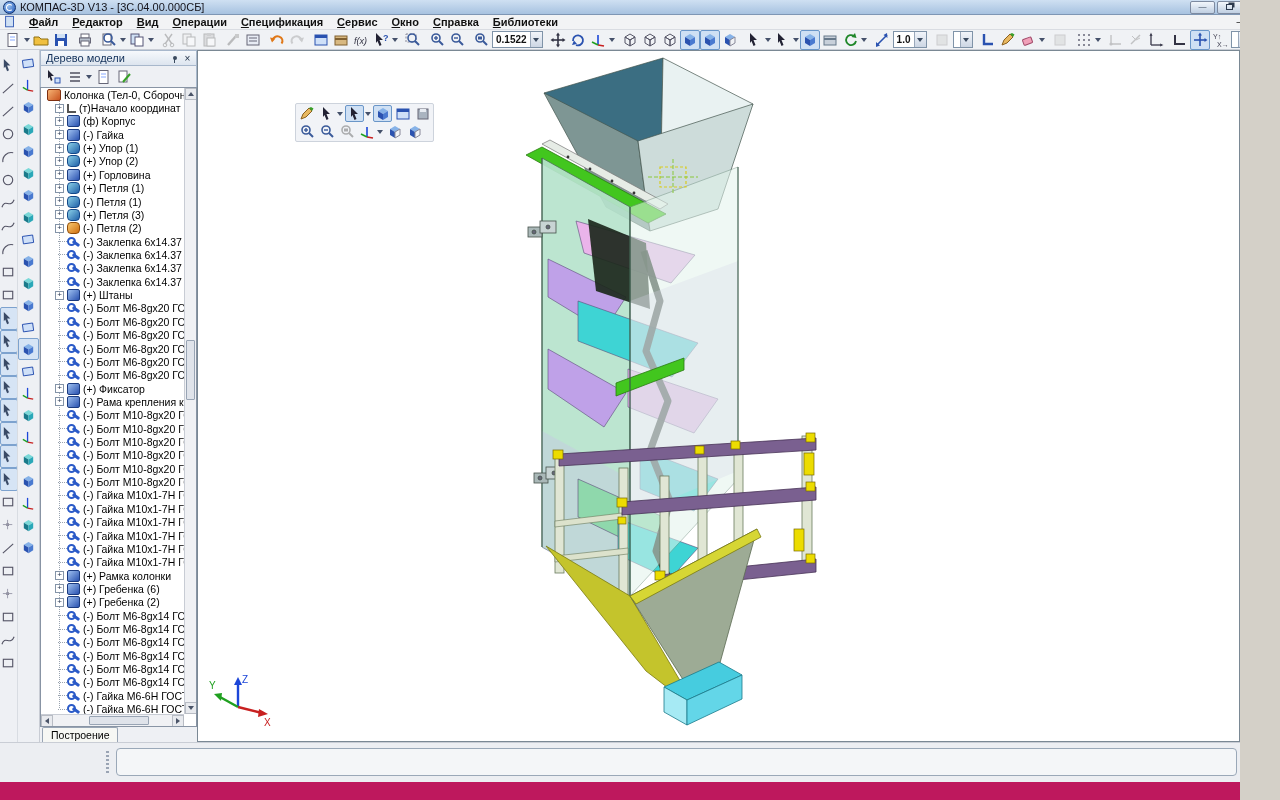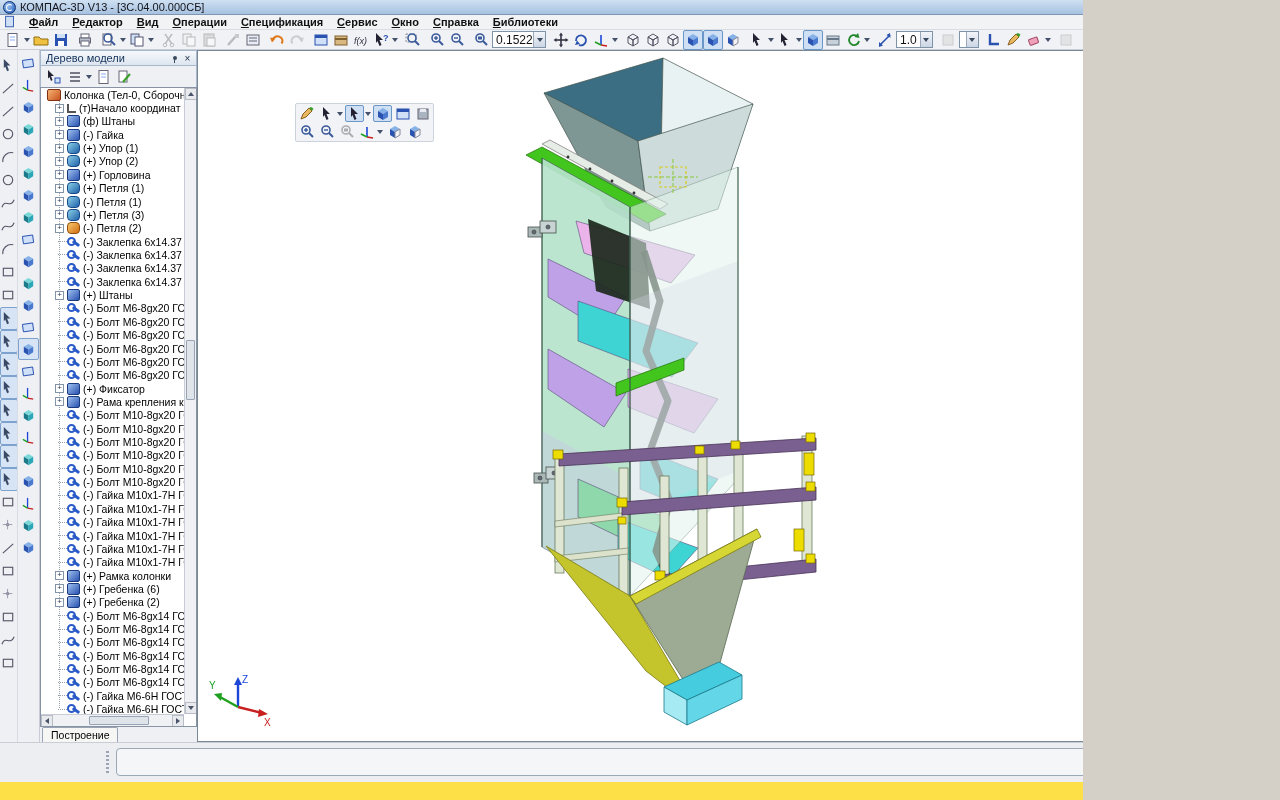--- a/index.html
+++ b/index.html
@@ -1,18 +1,18 @@
 <!DOCTYPE html>
 <html><head>
 <meta charset="utf-8">
 <style>
   html,body{margin:0;padding:0;background:#d4d0c8;}
-  #app{position:relative;width:1083px;height:800px;overflow:hidden;
+  #app{position:relative;width:1240px;height:800px;overflow:hidden;
        font-family:"Liberation Sans","DejaVu Sans",sans-serif;font-size:11px;
-       background:#fde047;user-select:none;}
+       background:#be185d;user-select:none;}
   
   .titlebar{position:absolute;left:0;top:0;width:1280px;height:15px;
     background:linear-gradient(#cfe0f2,#a7c2e0);display:flex;align-items:center;
     border-bottom:1px solid #7e96b4;box-sizing:border-box;}
   .app-ico{width:11px;height:11px;border-radius:50%;margin:0 4px 0 3px;
     background:radial-gradient(circle at 35% 35%,#9cc4f2,#1d56b8);border:1px solid #10316e;position:relative;}
   .app-ico::after{content:'';position:absolute;left:2px;top:2px;width:5px;height:5px;
     border:1.2px solid #fff;border-radius:50%;border-right-color:transparent;}
   .titlebar .title{color:#14131a;white-space:nowrap;}
   .winbtns{margin-left:auto;display:flex;gap:2px;padding-right:4px;}
@@ -33,21 +33,21 @@
   
   .toolbar{position:absolute;left:0;top:30px;width:1280px;height:20px;background:#f0f2f5;
     border-bottom:1px solid #c9cdd5;display:flex;align-items:center;padding-left:3px;box-sizing:border-box;}
   .tbtn{width:18px;height:18px;display:flex;align-items:center;justify-content:center;border:1px solid transparent;border-radius:2px;}
   .tbtn.pressed{background:#cfe0f4;border-color:#6a96c8;}
   .tbtn.dis{filter:grayscale(1);opacity:.45;}
   .sep{width:1px;height:16px;background:#c4c8d0;margin:0 2px;}
   .dda{width:0;height:0;border-left:3px solid transparent;border-right:3px solid transparent;border-top:4px solid #44506a;margin:0 1px;}
   .ddwrap{display:flex;align-items:center;}
   .combo{height:15px;background:#fff;border:1px solid #7f93a8;display:flex;align-items:center;
-    font-size:12px;color:#111;margin:0 1px;}
+    font-size:10px;color:#111;margin:0 1px;font-weight:bold;}
   .combo .cv{flex:1;padding:0 3px;white-space:nowrap;overflow:hidden;}
   .combo .cbtn{width:11px;height:100%;background:linear-gradient(#f2f5fa,#ccd6e4);border-left:1px solid #9aa8ba;
     display:flex;align-items:center;justify-content:center;}
   .combo .cbtn i{width:0;height:0;border-left:3px solid transparent;border-right:3px solid transparent;border-top:4px solid #3a4a60;}
   
   .mainrow{position:absolute;left:0;top:50px;width:1280px;height:692px;display:flex;}
   .stripA{width:18px;background:#eef0f4;border-right:1px solid #d8dce2;box-sizing:border-box;
     display:flex;flex-direction:column;align-items:center;padding-top:4px;overflow:hidden;}
   .stripB{width:22px;background:#eef0f4;border-right:1px solid #c8ccd4;box-sizing:border-box;
     display:flex;flex-direction:column;align-items:center;padding-top:2px;overflow:hidden;}
@@ -1187,21 +1187,21 @@
               <span class="tlabel">Колонка (Тел-0, Сборочных едини</span>
             </div>
             <div class="trow">
               <span class="exp">+</span>
               <span class="tico ti-origin"></span>
               <span class="tlabel">(т)Начало координат</span>
             </div>
             <div class="trow">
               <span class="exp">+</span>
               <span class="tico ti-part"></span>
-              <span class="tlabel">(ф) Штаны</span>
+              <span class="tlabel">(ф) Корпус</span>
             </div>
             <div class="trow">
               <span class="exp">+</span>
               <span class="tico ti-part"></span>
               <span class="tlabel">(-) Гайка</span>
             </div>
             <div class="trow">
               <span class="exp">+</span>
               <span class="tico ti-part2"></span>
               <span class="tlabel">(+) Упор (1)</span>

